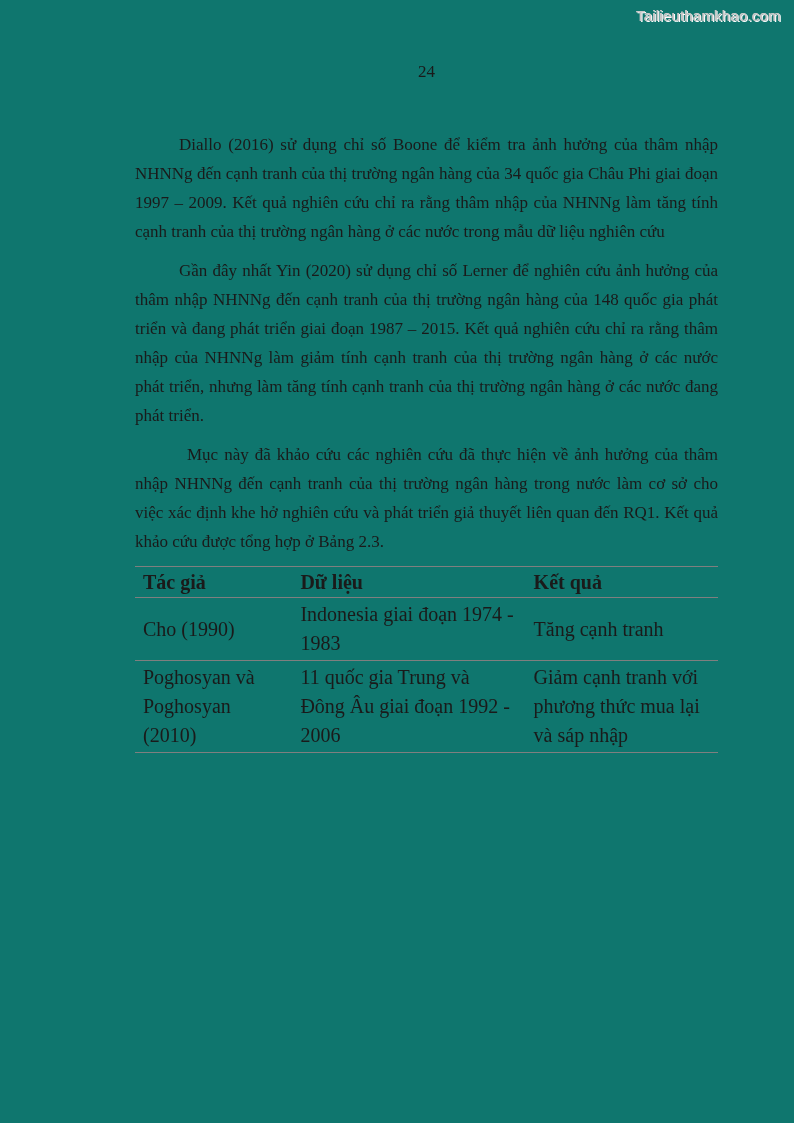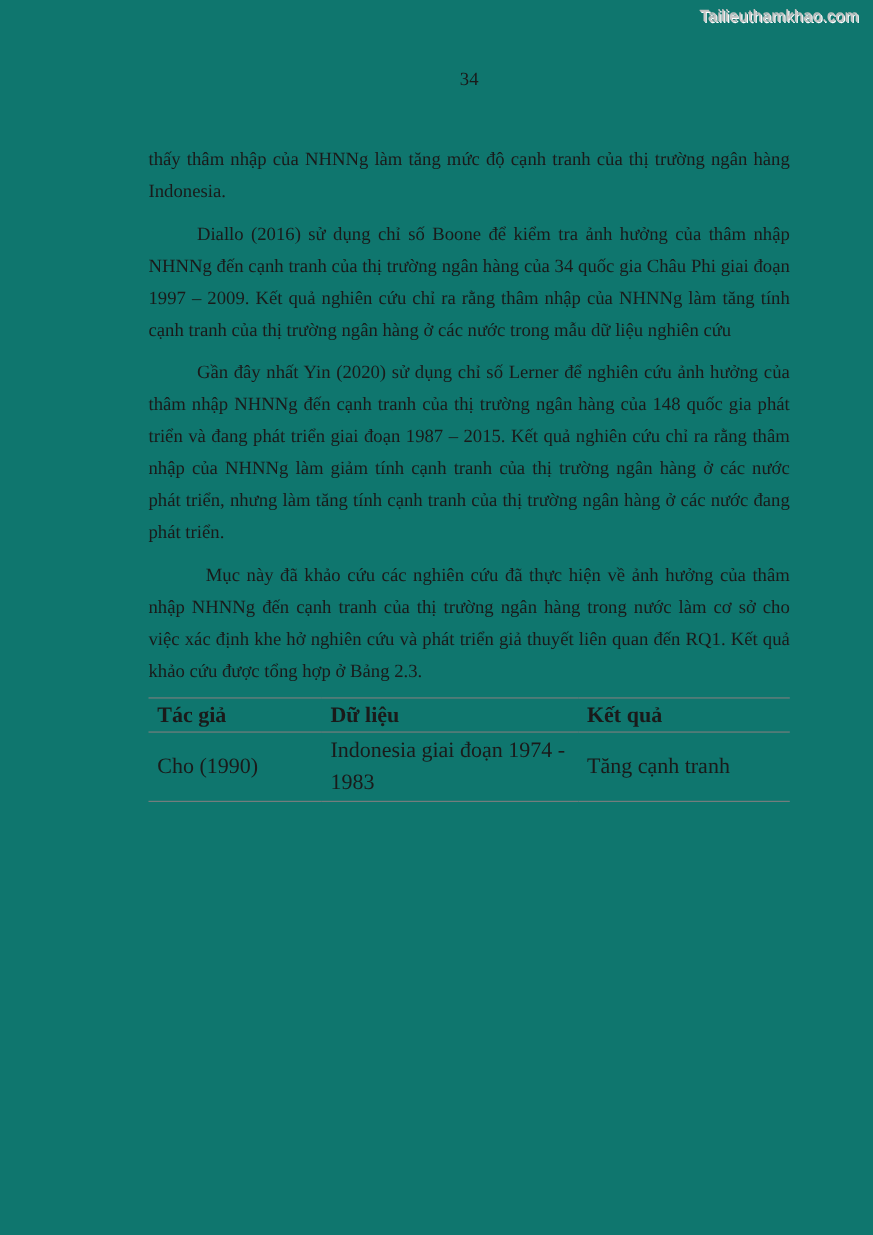--- a/index.html
+++ b/index.html
@@ -78,25 +78,24 @@
   .col-data   { width: 40%; }
   .col-result { width: 33%; }
 </style>
 </head>
 <body>
 
 <div class="page">
 
   <div class="watermark">Tailieuthamkhao.com</div>
 
-  <div class="page-number">34</div>
+  <div class="page-number">24</div>
 
   <div class="content">
 
-    <p class="body-para">thấy thâm nhập của NHNNg làm tăng mức độ cạnh tranh của thị trường ngân hàng Indonesia.</p>
 
     <p class="body-para indent">Diallo (2016) sử dụng chỉ số Boone để kiểm tra ảnh hưởng của thâm nhập NHNNg đến cạnh tranh của thị trường ngân hàng của 34 quốc gia Châu Phi giai đoạn 1997 – 2009. Kết quả nghiên cứu chỉ ra rằng thâm nhập của NHNNg làm tăng tính cạnh tranh của thị trường ngân hàng ở các nước trong mẫu dữ liệu nghiên cứu</p>
 
     <p class="body-para indent">Gần đây nhất Yin (2020) sử dụng chỉ số Lerner để nghiên cứu ảnh hưởng của thâm nhập NHNNg đến cạnh tranh của thị trường ngân hàng của 148 quốc gia phát triển và đang phát triển giai đoạn 1987 – 2015. Kết quả nghiên cứu chỉ ra rằng thâm nhập của NHNNg làm giảm tính cạnh tranh của thị trường ngân hàng ở các nước phát triển, nhưng làm tăng tính cạnh tranh của thị trường ngân hàng ở các nước đang phát triển.</p>
 
     <p class="body-para indent-lg">Mục này đã khảo cứu các nghiên cứu đã thực hiện về ảnh hưởng của thâm nhập NHNNg đến cạnh tranh của thị trường ngân hàng trong nước làm cơ sở cho việc xác định khe hở nghiên cứu và phát triển giả thuyết liên quan đến RQ1. Kết quả khảo cứu được tổng hợp ở Bảng 2.3.</p>
 
 
     <table class="summary-table">
       <colgroup>
@@ -110,17 +109,22 @@
           <th>Dữ liệu</th>
           <th>Kết quả</th>
         </tr>
       </thead>
       <tbody>
         <tr>
           <td>Cho (1990)</td>
           <td>Indonesia giai đoạn 1974 - 1983</td>
           <td>Tăng cạnh tranh</td>
         </tr>
+        <tr>
+          <td>Poghosyan và Poghosyan (2010)</td>
+          <td>11 quốc gia Trung và Đông Âu giai đoạn 1992 - 2006</td>
+          <td>Giảm cạnh tranh với phương thức mua lại và sáp nhập</td>
+        </tr>
       </tbody>
     </table>
 
   </div>
 </div>
 
 </body></html>

